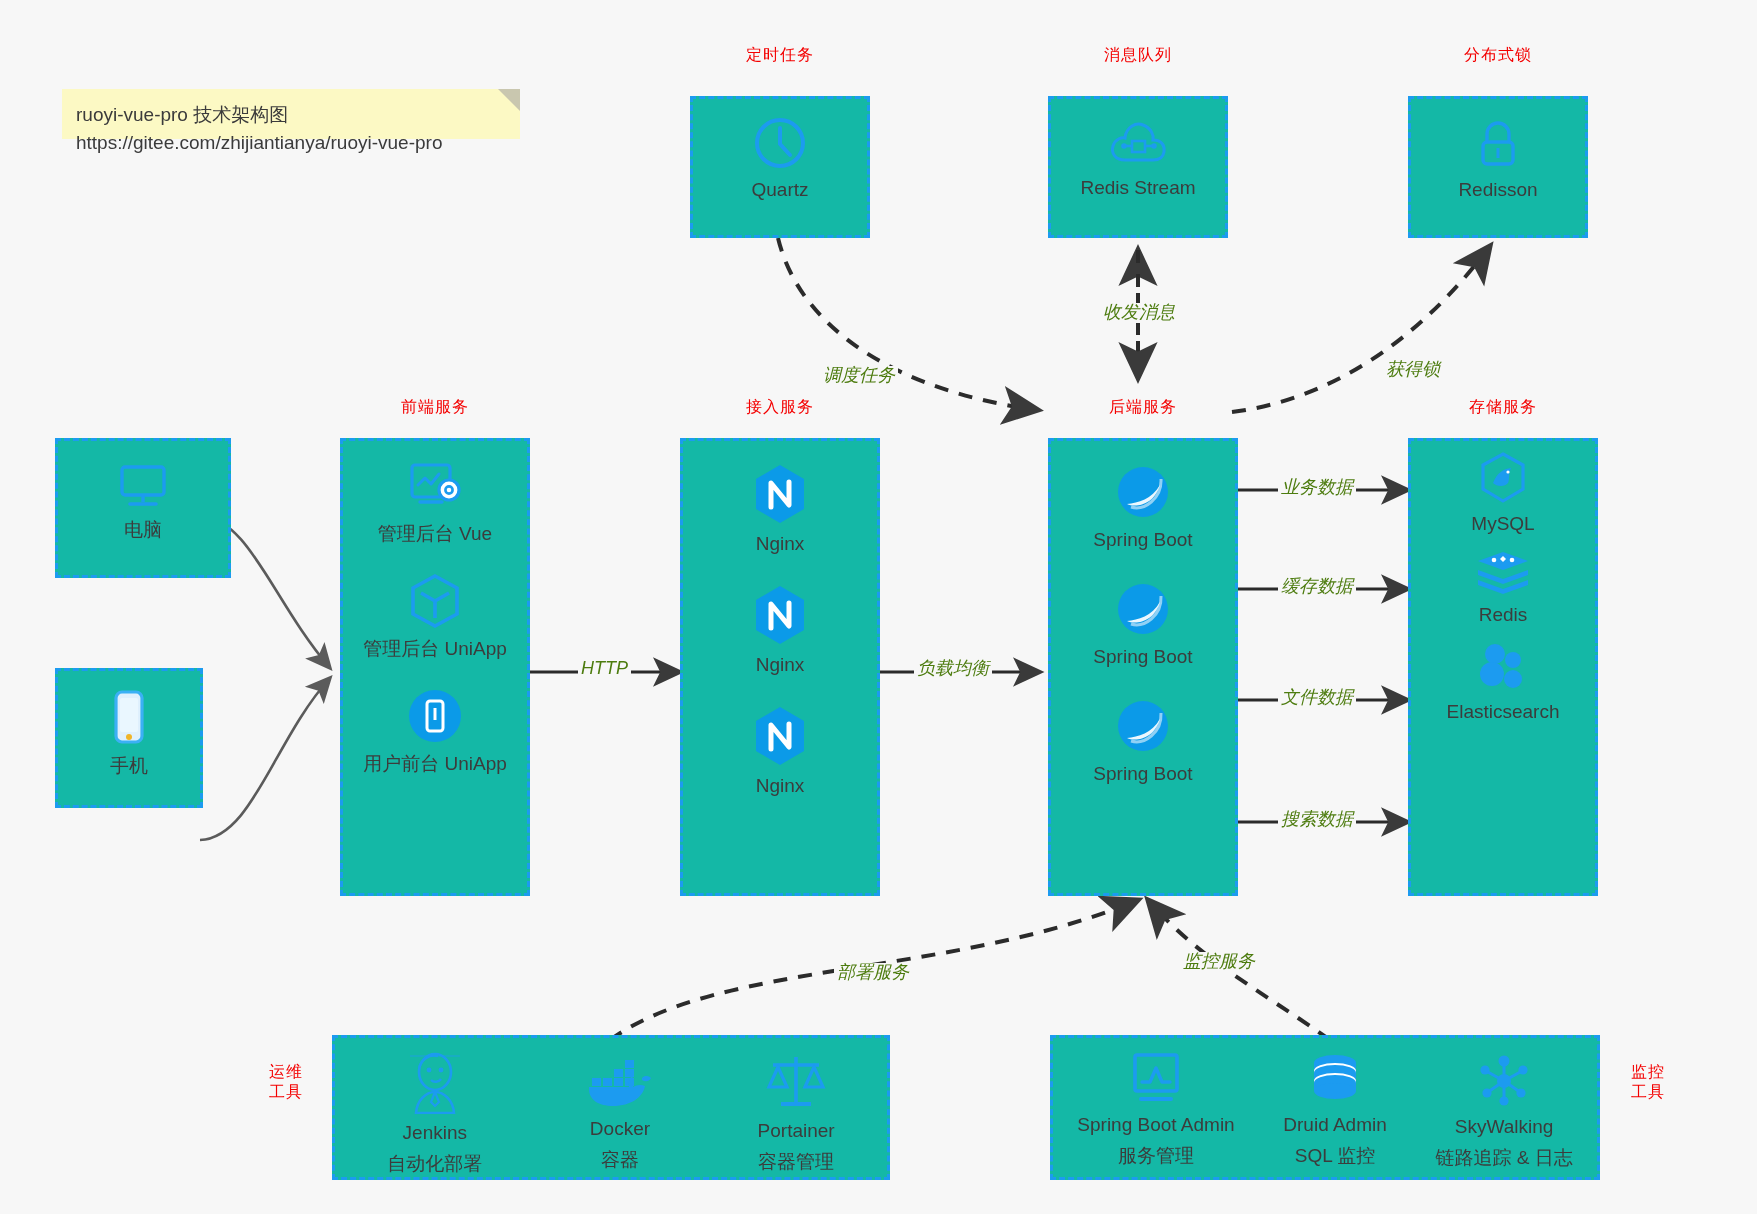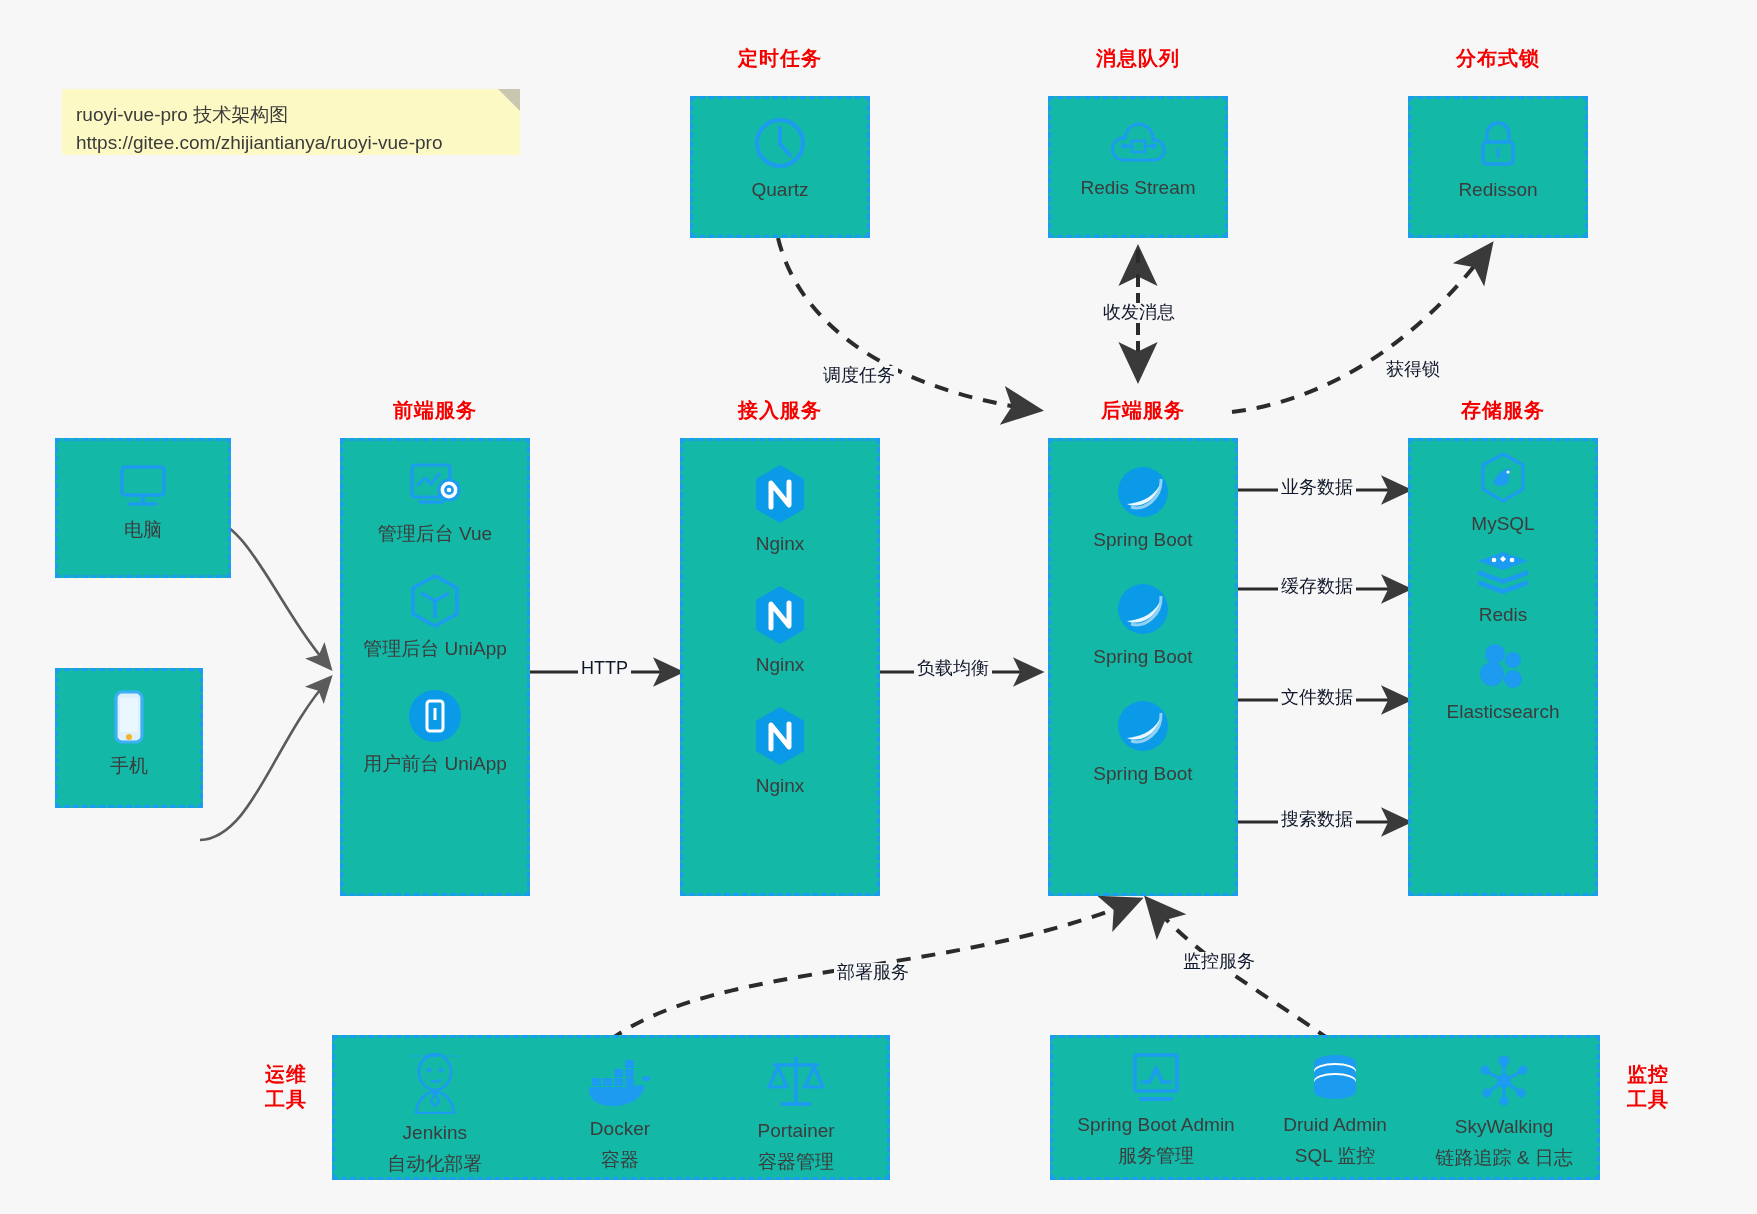--- a/index.html
+++ b/index.html
@@ -12,21 +12,21 @@
     width: 1757px;
     height: 1214px;
     background: #f7f7f7;
     overflow: hidden;
   }
   .abs { position: absolute; }
 
   
   #note {
     left: 62px; top: 89px;
-    width: 458px; height: 66px;
+    width: 458px; height: 50px;
     background: #fcf9c4;
     box-sizing: border-box;
     padding: 12px 0 12px 14px;
   }
   #note .corner {
     position: absolute;
     right: 0; top: 0;
     width: 0; height: 0;
     border-left: 22px solid transparent;
     border-top: 22px solid #9e9e9e;
@@ -40,22 +40,22 @@
   }
 
   
   .gbox {
     box-sizing: border-box;
     border: 3px dashed #1c9bf0;
     background: #14b8a6;
   }
   .gtitle {
     color: #f40000;
-    font-size: 20px;
-    font-weight: bold;
+    font-size: 16px;
+    font-weight: normal;
     text-align: center;
     white-space: nowrap;
     letter-spacing: 1px;
   }
   .gtitle.side {
     line-height: 1.25;
     text-align: center;
   }
 
   
@@ -71,25 +71,26 @@
     text-align: center;
     line-height: 1.32;
     white-space: nowrap;
     margin-top: 6px;
   }
   svg { display: block; }
 
   
   .elabel {
     font-size: 18px;
-    color: #0f172a;
+    color: #4d7c0f;
     background: #f7f7f7;
     white-space: nowrap;
     padding: 0 3px;
     line-height: 1.1;
+    font-style: italic;
   }
   #edges { position: absolute; left:0; top:0; width:1757px; height:1214px; pointer-events:none; }
 </style>
 </head>
 <body>
 
 <div id="canvas">
 
   <svg id="edges" viewBox="0 0 1757 1214">
     <defs>

